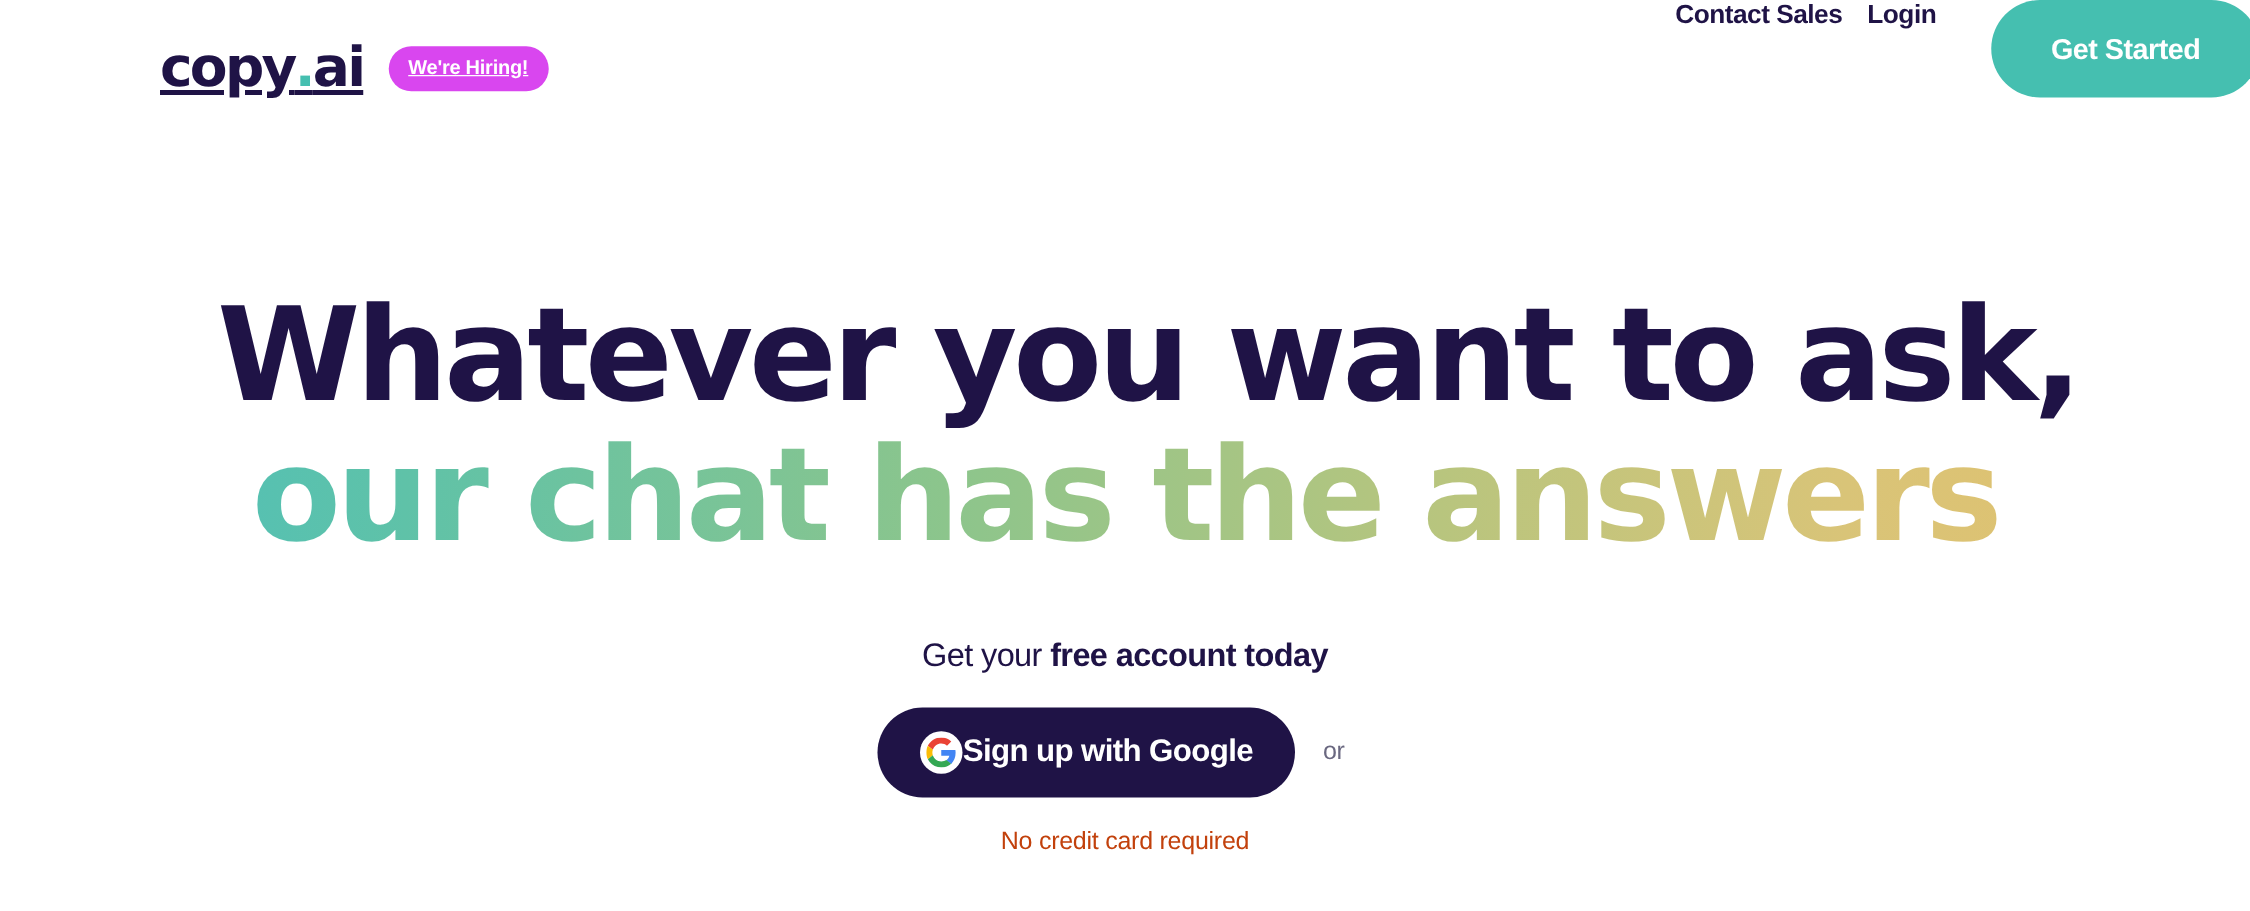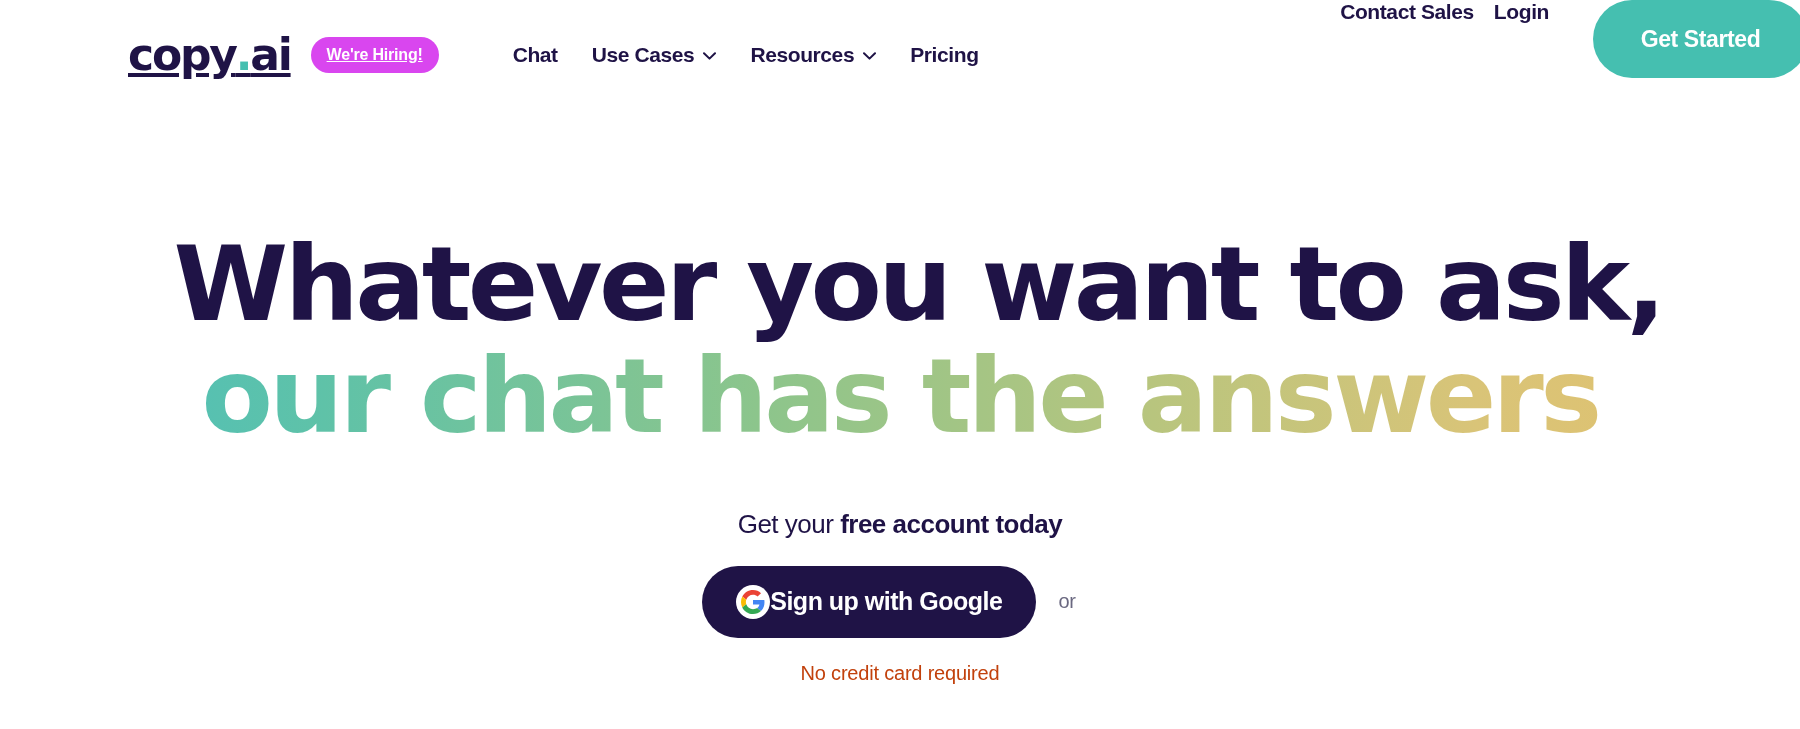--- a/index.html
+++ b/index.html
@@ -270,49 +270,20 @@
     <div class="nav-left">
 
       <a class="logo" href="#">
         <span>copy</span>
           <span class="logo-dot">.</span>
           <span>ai</span>
       </a>
 
       <a class="hiring-pill" href="#">We're Hiring!</a>
 
-      <nav class="nav-links">
-
-        <a class="nav-link" href="#">
-          <span>Chat</span>
-        </a>
-
-        <a class="nav-link" href="#">
-          <span>Use Cases</span>
-          <span class="chev">
-            <svg width="13" height="8" viewBox="0 0 13 8" fill="none" aria-hidden="true">
-              <path d="M1 1.2L6.5 6.6L12 1.2" stroke="#1F1346" stroke-width="2" stroke-linecap="round" stroke-linejoin="round"></path>
-            </svg>
-          </span>
-        </a>
-
-        <a class="nav-link" href="#">
-          <span>Resources</span>
-          <span class="chev">
-            <svg width="13" height="8" viewBox="0 0 13 8" fill="none" aria-hidden="true">
-              <path d="M1 1.2L6.5 6.6L12 1.2" stroke="#1F1346" stroke-width="2" stroke-linecap="round" stroke-linejoin="round"></path>
-            </svg>
-          </span>
-        </a>
-
-        <a class="nav-link" href="#">
-          <span>Pricing</span>
-        </a>
-
-      </nav>
     </div>
 
     <div class="nav-right">
       <a class="nav-link" href="#">Contact Sales</a>
       <a class="nav-link" href="#">Login</a>
       <button class="get-started-btn">Get Started</button>
     </div>
 
   </header>
 

